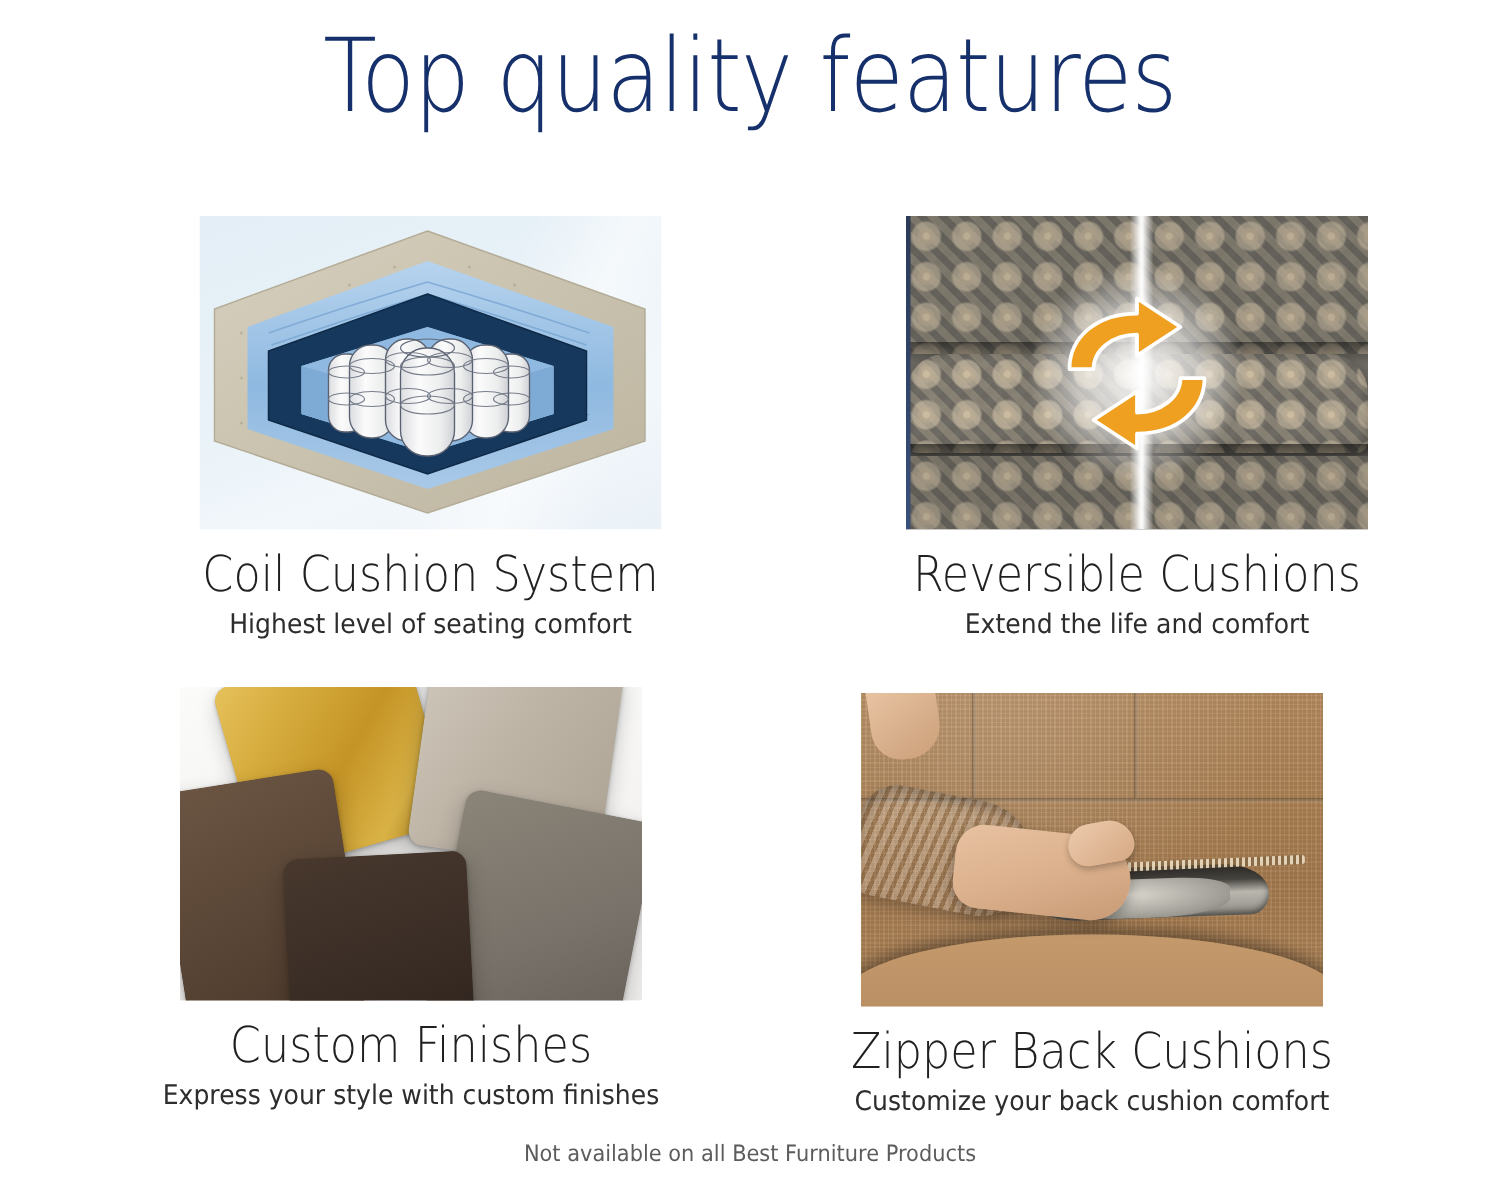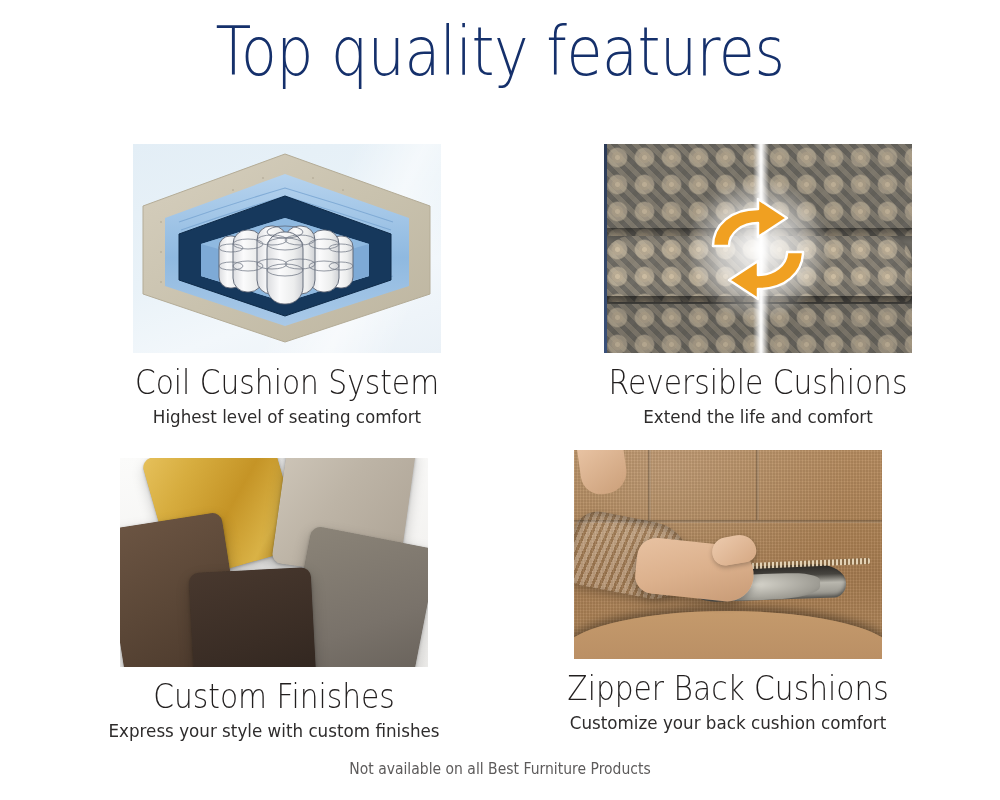--- a/index.html
+++ b/index.html
@@ -34,21 +34,21 @@
   }
 
   
   .feature {
     position: absolute;
     width: 420px;
   }
   #feature-0 { left: 77px;  top: 144px; }
   #feature-1 { left: 548px; top: 144px; }
   #feature-2 { left: 64px;  top: 446px; margin-top: 12px; }
-  #feature-3 { left: 518px; top: 450px; }
+  #feature-3 { left: 518px; top: 462px; }
 
   .thumb {
     position: relative;
     width: 308px;
     height: 209px;
     margin: 0 auto;
     overflow: hidden;
     background: #ffffff;
   }
 

